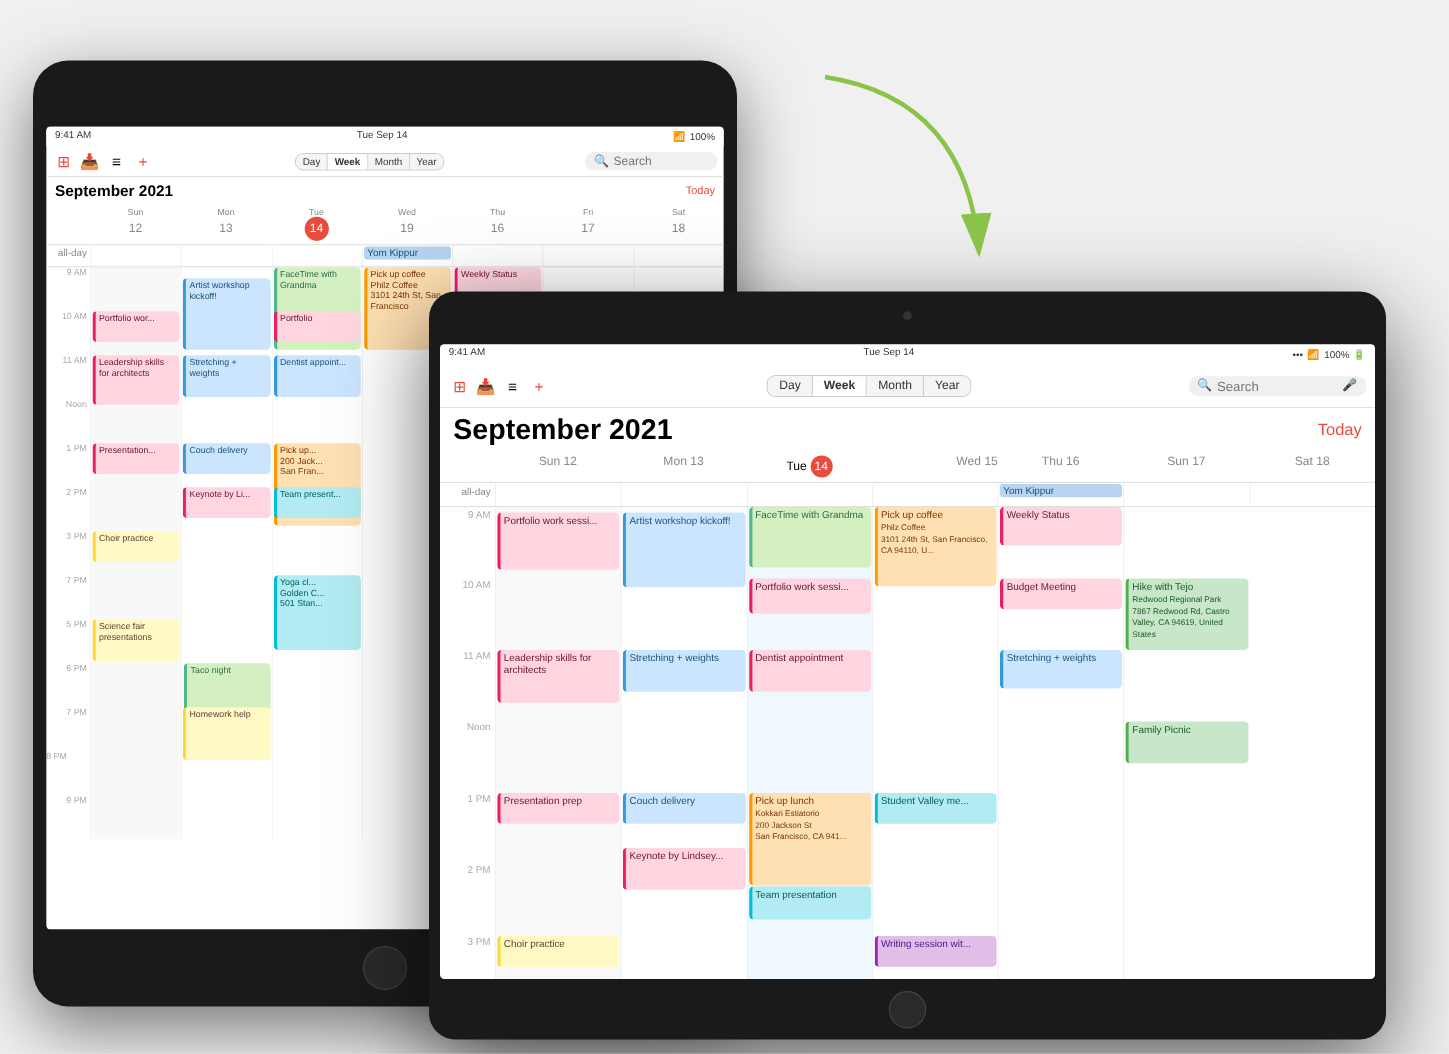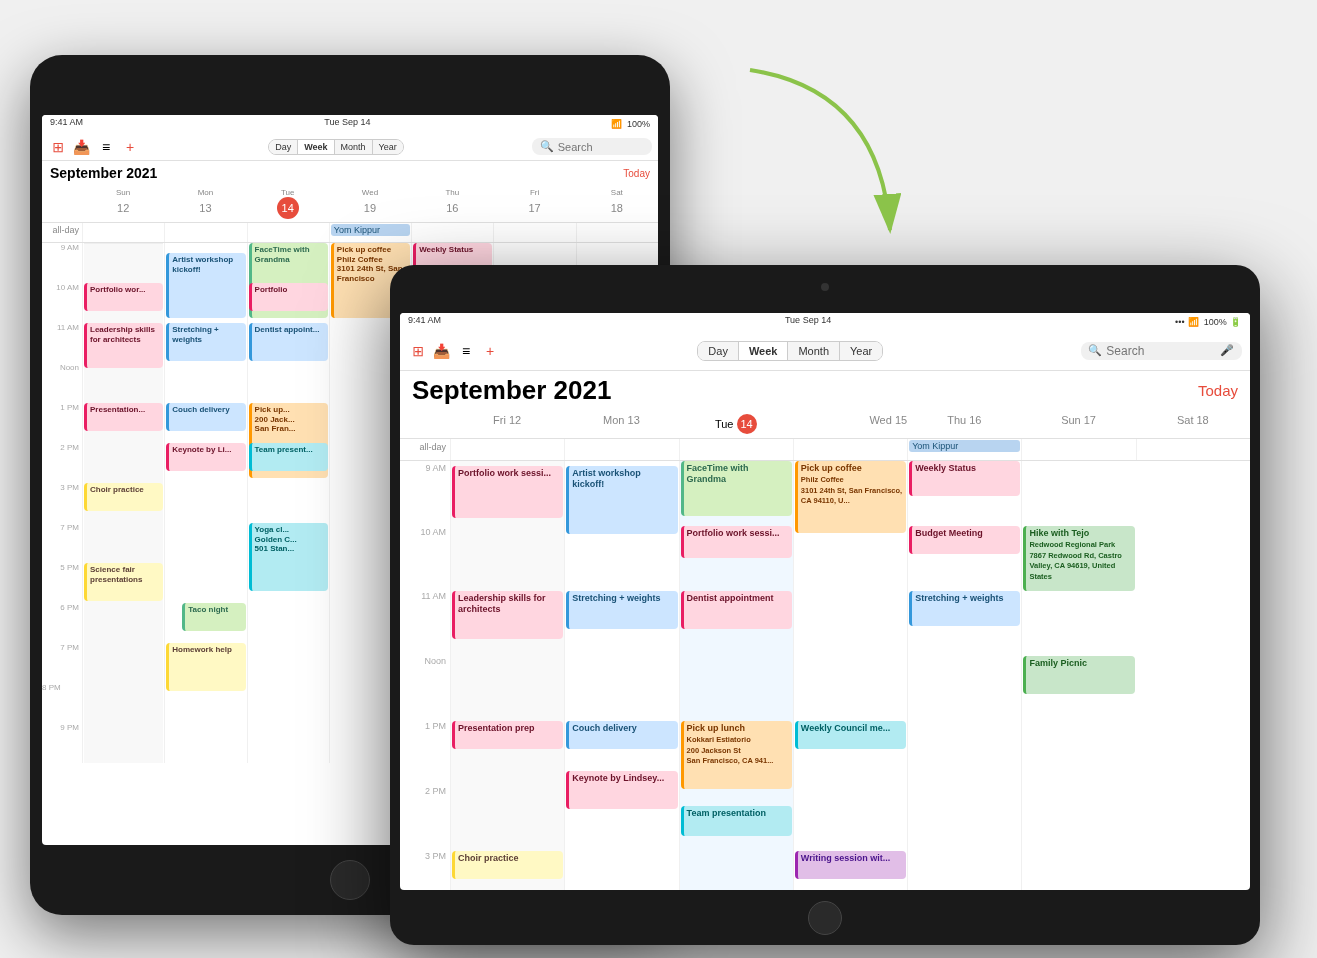--- a/index.html
+++ b/index.html
@@ -245,21 +245,20 @@
     .cal-time-label {
       font-size: 9px;
       color: #aaa;
       text-align: right;
       padding-right: 4px;
       padding-top: 2px;
     }
     .cal-day-col {
       border-left: 1px solid #f0f0f0;
       position: relative;
-      font-weight: bold;
     }
 
     .event {
       position: absolute;
       border-radius: 4px;
       padding: 2px 3px;
       font-size: 9px;
       overflow: hidden;
       line-height: 1.2;
       cursor: pointer;
@@ -388,21 +387,21 @@
             <div class="event pink" style="position:absolute;top:160px;left:1px;right:1px;height:28px;">Presentation...</div>
             <div class="event yellow" style="position:absolute;top:240px;left:1px;right:1px;height:28px;">Choir practice</div>
             <div class="event yellow" style="position:absolute;top:320px;left:1px;right:1px;height:38px;">Science fair presentations</div>
           </div>
 
           <div class="cal-day-col" style="position:relative;">
             <div class="event blue" style="position:absolute;top:10px;left:1px;right:1px;height:65px;">Artist workshop kickoff!</div>
             <div class="event blue" style="position:absolute;top:80px;left:1px;right:1px;height:38px;">Stretching + weights</div>
             <div class="event blue" style="position:absolute;top:160px;left:1px;right:1px;height:28px;">Couch delivery</div>
             <div class="event pink" style="position:absolute;top:200px;left:1px;right:1px;height:28px;">Keynote by Li...</div>
-            <div class="event green" style="position:absolute;top:360px;left:17px;right:1px;height:28px;">Taco night</div>
+            <div class="event green" style="position:absolute;top:360px;left:2px;right:1px;height:44px;">Taco night</div>
             <div class="event yellow" style="position:absolute;top:400px;left:1px;right:1px;height:48px;">Homework help</div>
           </div>
 
           <div class="cal-day-col" style="position:relative;">
             <div class="event green" style="position:absolute;top:0;left:1px;right:1px;height:75px;">FaceTime with Grandma</div>
             <div class="event pink" style="position:absolute;top:40px;left:1px;right:1px;height:28px;">Portfolio</div>
             <div class="event blue" style="position:absolute;top:80px;left:1px;right:1px;height:38px;">Dentist appoint...</div>
             <div class="event orange" style="position:absolute;top:160px;left:1px;right:1px;height:75px;">Pick up...<br>200 Jack...<br>San Fran...</div>
             <div class="event teal" style="position:absolute;top:200px;left:1px;right:1px;height:28px;">Team present...</div>
             <div class="event teal" style="position:absolute;top:280px;left:1px;right:1px;height:68px;">Yoga cl...<br>Golden C...<br>501 Stan...</div>
@@ -473,21 +472,21 @@
         </div>
       </div>
 
       <div class="cal-header-row" style="padding:4px 12px;">
         <span class="cal-month-title" style="font-size:26px;">September 2021</span>
         <span class="cal-today-btn" style="font-size:15px;">Today</span>
       </div>
 
       <div style="display:grid;grid-template-columns:50px repeat(7,1fr);border-bottom:1px solid #e0e0e0;flex-shrink:0;">
         <div style="font-size:9px;color:#aaa;text-align:right;padding-right:4px;"></div>
-        <div style="text-align:center;padding:4px 0;font-size:11px;color:#888;">Fri 12</div>
+        <div style="text-align:center;padding:4px 0;font-size:11px;color:#888;">Sun 12</div>
         <div style="text-align:center;padding:4px 0;font-size:11px;color:#888;">Mon 13</div>
         <div style="text-align:center;padding:4px 0;font-size:11px;">Tue <span style="background:#e74c3c;color:#fff;border-radius:50%;display:inline-block;width:20px;height:20px;line-height:20px;text-align:center;">14</span></div>
         <div style="text-align:right;padding:4px 0;font-size:11px;color:#888;">Wed 15</div>
         <div style="text-align:center;padding:4px 0;font-size:11px;color:#888;">Thu 16</div>
         <div style="text-align:center;padding:4px 0;font-size:11px;color:#888;">Sun 17</div>
         <div style="text-align:center;padding:4px 0;font-size:11px;color:#888;">Sat 18</div>
       </div>
 
       <div style="display:grid;grid-template-columns:50px repeat(7,1fr);border-bottom:1px solid #e0e0e0;min-height:22px;flex-shrink:0;">
         <div style="font-size:9px;color:#888;text-align:right;padding-right:4px;padding-top:3px;">all-day</div>
@@ -529,28 +528,28 @@
             <div class="event blue" style="position:absolute;top:5px;left:1px;right:1px;height:68px;">Artist workshop kickoff!</div>
             <div class="event blue" style="position:absolute;top:130px;left:1px;right:1px;height:38px;">Stretching + weights</div>
             <div class="event blue" style="position:absolute;top:260px;left:1px;right:1px;height:28px;">Couch delivery</div>
             <div class="event pink" style="position:absolute;top:310px;left:1px;right:1px;height:38px;">Keynote by Lindsey...</div>
           </div>
 
           <div class="cal-day-col" style="position:relative;background:#f0f8ff;">
             <div class="event green" style="position:absolute;top:0;left:1px;right:1px;height:55px;">FaceTime with Grandma</div>
             <div class="event pink" style="position:absolute;top:65px;left:1px;right:1px;height:32px;">Portfolio work sessi...</div>
             <div class="event pink" style="position:absolute;top:130px;left:1px;right:1px;height:38px;">Dentist appointment</div>
-            <div class="event orange" style="position:absolute;top:260px;left:1px;right:1px;height:68px;">Pick up lunch<br><small>Kokkari Estiatorio<br>200 Jackson St<br>San Francisco, CA 941...</small></div>
+            <div class="event orange" style="position:absolute;top:260px;left:1px;right:1px;height:84px;">Pick up lunch<br><small>Kokkari Estiatorio<br>200 Jackson St<br>San Francisco, CA 941...</small></div>
             <div class="event teal" style="position:absolute;top:345px;left:1px;right:1px;height:30px;">Team presentation</div>
 
           </div>
 
           <div class="cal-day-col" style="position:relative;">
             <div class="event orange" style="position:absolute;top:0;left:1px;right:1px;height:72px;">Pick up coffee<br><small>Philz Coffee<br>3101 24th St, San Francisco, CA 94110, U...</small></div>
-            <div class="event teal" style="position:absolute;top:260px;left:1px;right:1px;height:28px;">Weekly Council me...</div>
+            <div class="event teal" style="position:absolute;top:260px;left:1px;right:1px;height:28px;">Student Valley me...</div>
             <div class="event purple" style="position:absolute;top:390px;left:1px;right:1px;height:28px;">Writing session wit...</div>
 
           </div>
 
           <div class="cal-day-col" style="position:relative;">
             <div class="event pink" style="position:absolute;top:0;left:1px;right:1px;height:35px;">Weekly Status</div>
             <div class="event pink" style="position:absolute;top:65px;left:1px;right:1px;height:28px;">Budget Meeting</div>
             <div class="event blue" style="position:absolute;top:130px;left:1px;right:1px;height:35px;">Stretching + weights</div>
           </div>
 

